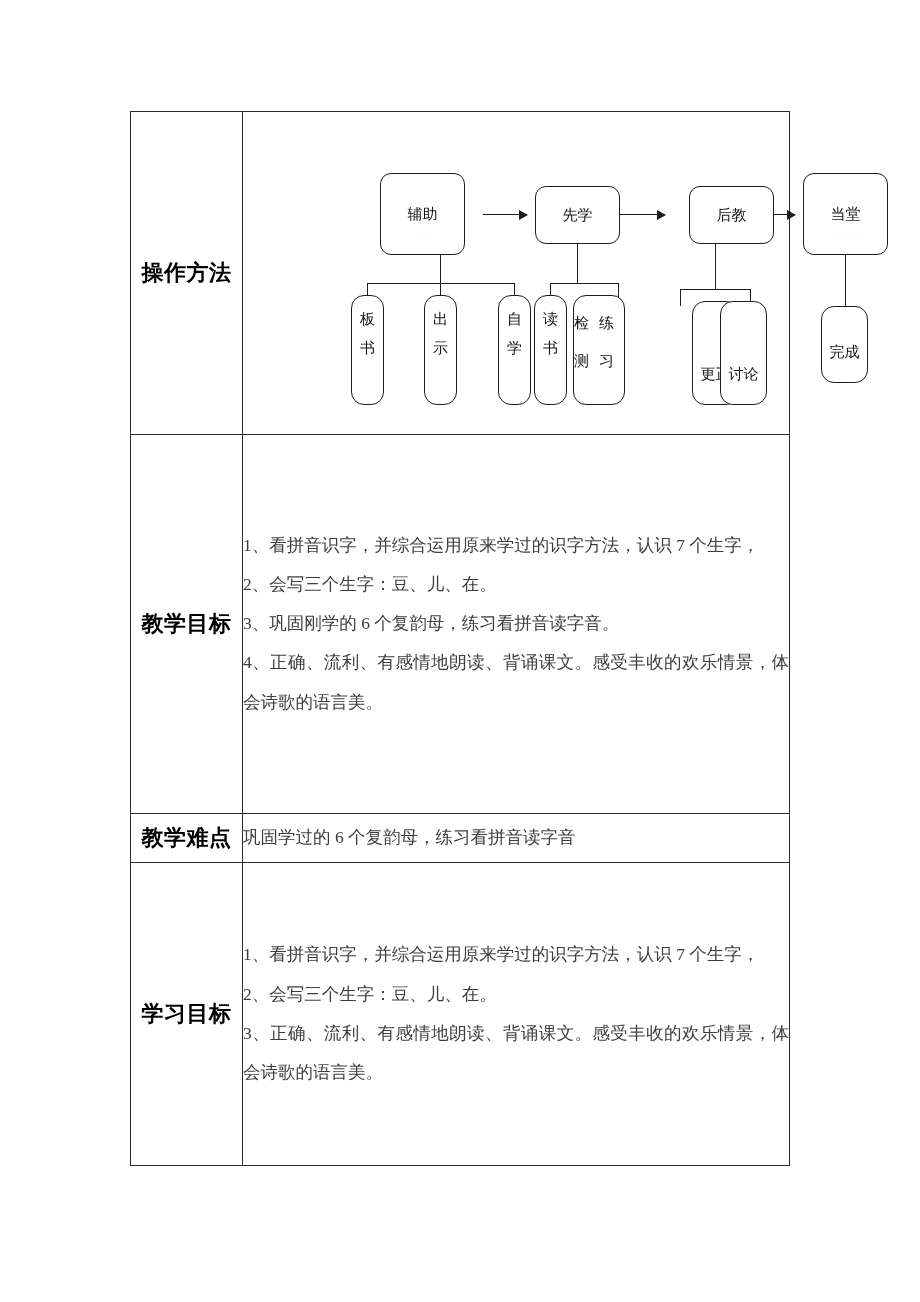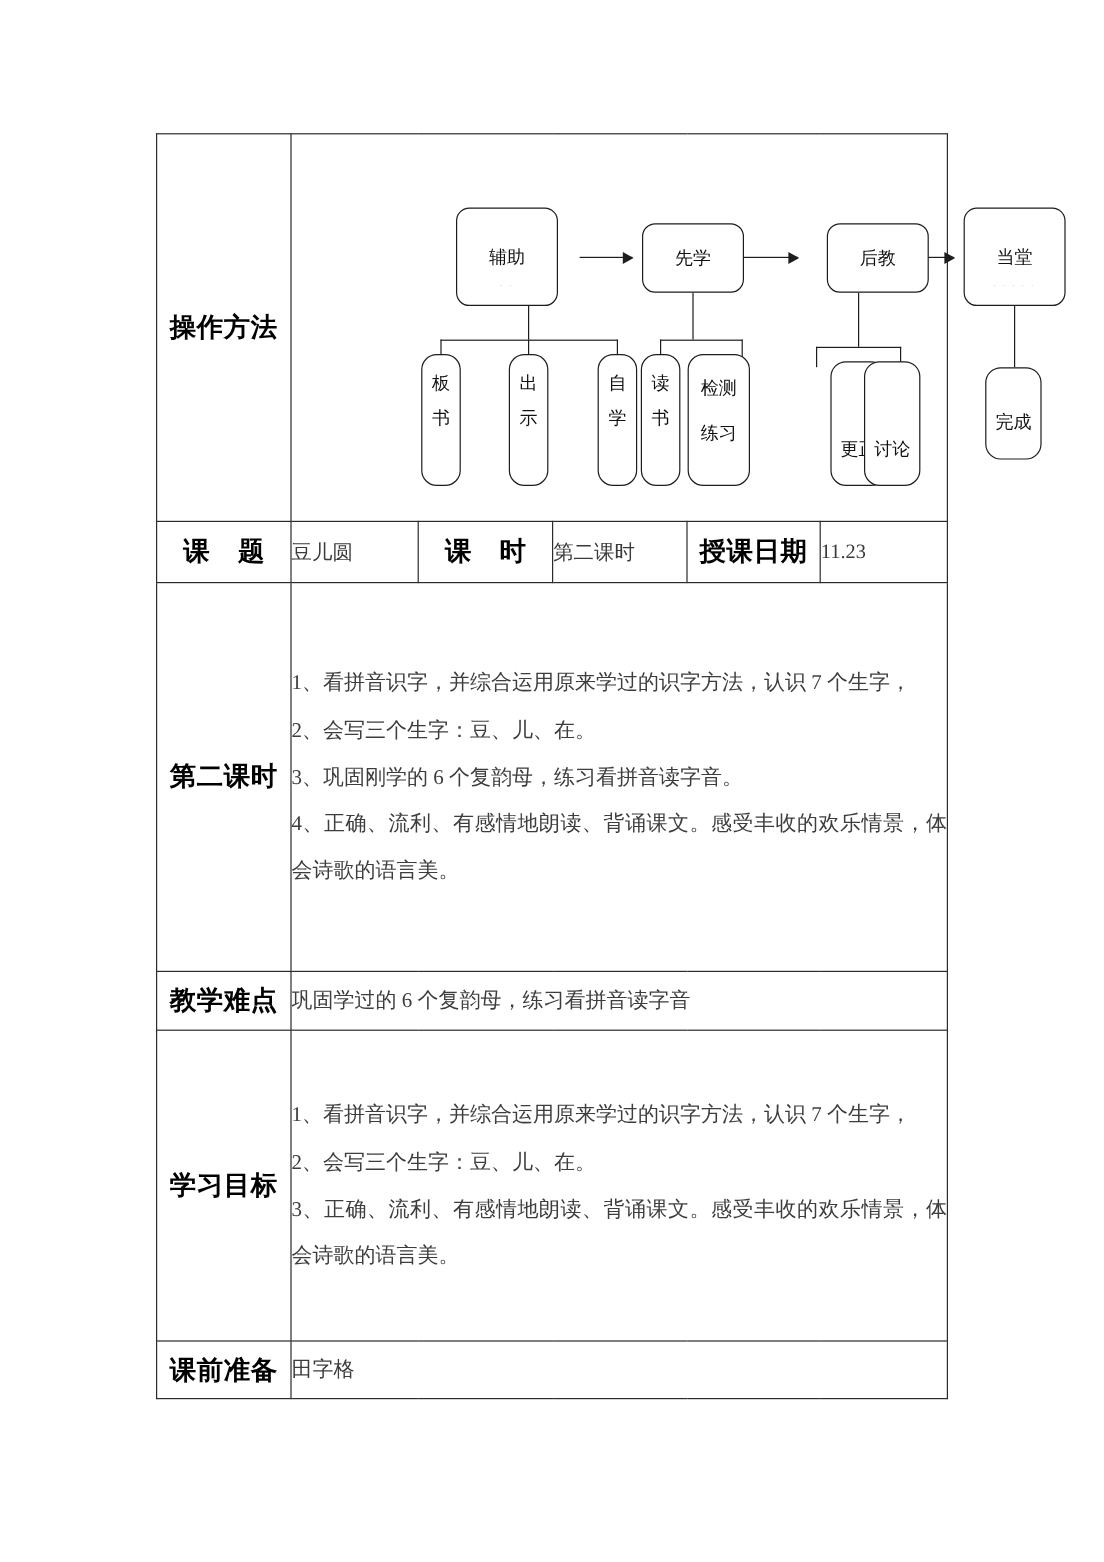--- a/index.html
+++ b/index.html
@@ -104,21 +104,21 @@
     font-size: 15px;
   }
   
   .node.leaf-w {
     border-radius: 13px;
     align-items: flex-start;
     padding-top: 9px;
   }
   .node.leaf-w .vtext {
     display: flex;
-    flex-direction: column;
+    flex-direction: row;
     align-items: center;
     line-height: 2.5;
     font-size: 15px;
   }
   
   .node.leaf-b {
     border-radius: 13px;
     align-items: flex-end;
     padding-bottom: 20px;
   }
@@ -262,31 +262,23 @@
         </div>
 
         <div class="node leaf-b" style="left:578px; top:194px; width:47px; height:77px;">
           <span>完成</span>
         </div>
 
       </div>
     </td>
   </tr>
 
-  <tr style="height:51px;">
-    <td class="lbl lbl-spaced">课 题</td>
-    <td class="val">豆儿圆</td>
-    <td class="lbl lbl-spaced">课 时</td>
-    <td class="val">第二课时</td>
-    <td class="lbl">授课日期</td>
-    <td class="val">11.23</td>
-  </tr>
 
   <tr>
-    <td class="lbl">第二课时</td>
+    <td class="lbl">教学目标</td>
     <td colspan="5" class="body-cell">
       <p>1、看拼音识字，并综合运用原来学过的识字方法，认识 7 个生字，</p>
       <p>2、会写三个生字：豆、儿、在。</p>
       <p>3、巩固刚学的 6 个复韵母，练习看拼音读字音。</p>
       <p>4、正确、流利、有感情地朗读、背诵课文。感受丰收的欢乐情景，体会诗歌的语言美。</p>
     </td>
   </tr>
 
 
   <tr style="height:49px;">
@@ -296,19 +288,15 @@
 
   <tr>
     <td class="lbl">学习目标</td>
     <td colspan="5" class="body-cell">
       <p>1、看拼音识字，并综合运用原来学过的识字方法，认识 7 个生字，</p>
       <p>2、会写三个生字：豆、儿、在。</p>
       <p>3、正确、流利、有感情地朗读、背诵课文。感受丰收的欢乐情景，体会诗歌的语言美。</p>
     </td>
   </tr>
 
-  <tr style="height:48px;">
-    <td class="lbl">课前准备</td>
-    <td colspan="5" class="one-line">田字格</td>
-  </tr>
 
 </tbody>
   </table>
 
 </body></html>

